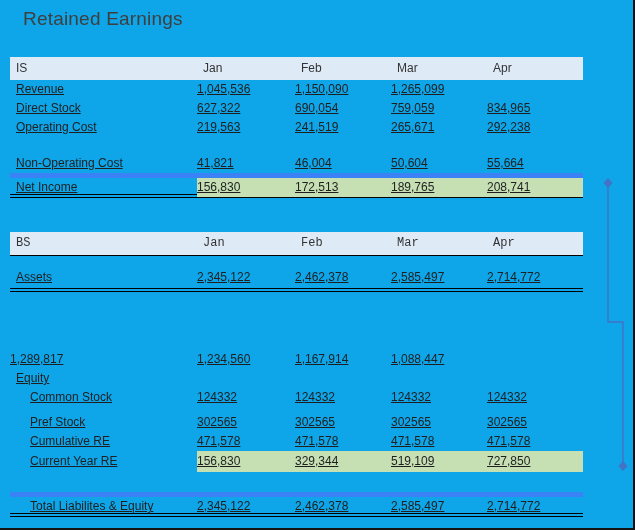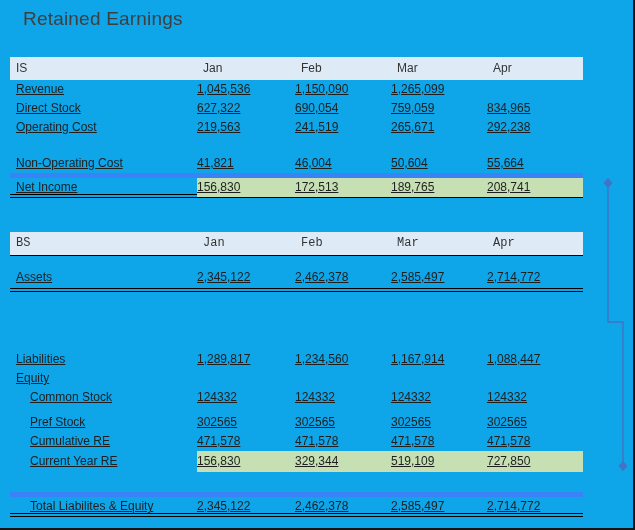--- a/index.html
+++ b/index.html
@@ -112,21 +112,20 @@
       <div class="num">2,345,122</div>
       <div class="num">2,462,378</div>
       <div class="num">2,585,497</div>
       <div class="num">2,714,772</div>
     </div>
     <div class="dbl"></div>
 
     <div class="sp58"></div>
 
     <div class="row">
-      <div class="label">Liabilities</div>
       <div class="num">1,289,817</div>
       <div class="num">1,234,560</div>
       <div class="num">1,167,914</div>
       <div class="num">1,088,447</div>
     </div>
     <div class="row">
       <div class="label">Equity</div>
       <div class="num"></div>
       <div class="num"></div>
       <div class="num"></div>

